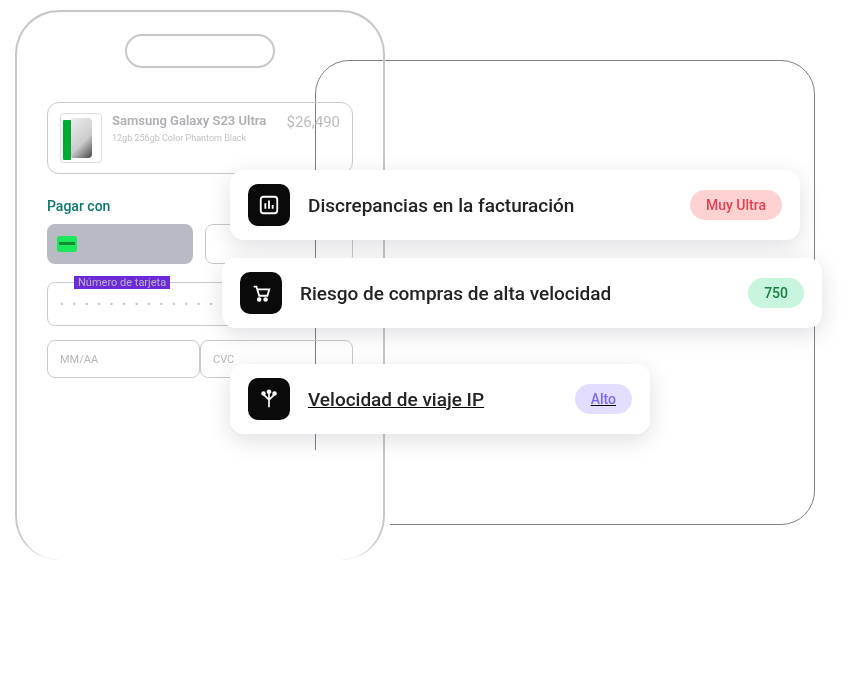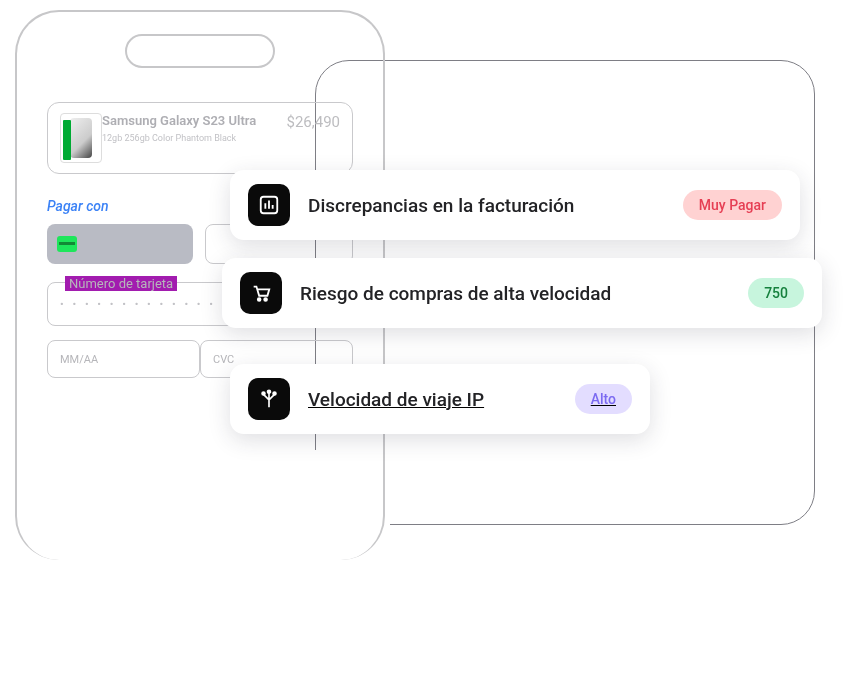--- a/index.html
+++ b/index.html
@@ -46,20 +46,21 @@
     font-weight: 600;
     text-align: center;
     margin-bottom: 22px;
   }
 
   .product-card {
     border: 1.5px solid #c9c9cc;
     border-radius: 12px;
     padding: 10px 12px;
     display: flex;
+    gap: 10px;
     align-items: flex-start;
   }
   .product-thumb {
     width: 42px;
     height: 50px;
     background: #fff;
     border: 1px solid #ddd;
     border-radius: 4px;
     display: flex;
     align-items: center;
@@ -98,26 +99,25 @@
     margin-top: 4px;
   }
   .product-price {
     color: #bdbdc0;
     font-size: 15px;
     font-weight: 400;
     white-space: nowrap;
   }
 
   .section-label {
-    color: #3b82f6;
+    color: #0f766e;
     font-size: 14px;
     font-weight: 500;
     margin-top: 24px;
     margin-bottom: 10px;
-    font-style: italic;
   }
 
   .pay-row {
     display: flex;
     gap: 12px;
   }
   .pay-option {
     flex: 1;
     height: 40px;
     border-radius: 8px;
@@ -156,24 +156,24 @@
     border: 1.3px solid #c9c9cc;
     border-radius: 8px;
     height: 44px;
     display: flex;
     align-items: center;
     padding: 0 12px;
   }
   .card-number-label {
     position: absolute;
     top: -7px;
-    left: 17px;
-    background: #a21caf;
+    left: 26px;
+    background: #6d28d9;
     padding: 0 4px;
-    font-size: 13px;
+    font-size: 11px;
     color: #b6b6ba;
   }
   .dots {
     letter-spacing: 3px;
     color: #c2c2c6;
     font-size: 11px;
   }
 
   .small-inputs {
     display: flex;
@@ -305,21 +305,21 @@
 </div>
 
 <div id="card1" class="risk-card">
   <div class="risk-icon">
     <svg width="22" height="22" viewBox="0 0 24 24" fill="none" stroke="#fff" stroke-width="2">
       <rect x="3" y="3" width="18" height="18" rx="3"></rect>
       <path d="M8 16 V10 M12 16 V7 M16 16 V12"></path>
     </svg>
   </div>
   <div class="risk-title">Discrepancias en la facturación</div>
-  <div class="badge red">Muy Pagar</div>
+  <div class="badge red">Muy Ultra</div>
 </div>
 
 <div id="card2" class="risk-card">
   <div class="risk-icon">
     <svg width="22" height="22" viewBox="0 0 24 24" fill="none" stroke="#fff" stroke-width="2">
       <path d="M4 5h3l3 10h9l2-7H8"></path>
       <circle cx="10" cy="19" r="1.5" fill="#fff"></circle>
       <circle cx="17" cy="19" r="1.5" fill="#fff"></circle>
     </svg>
   </div>

